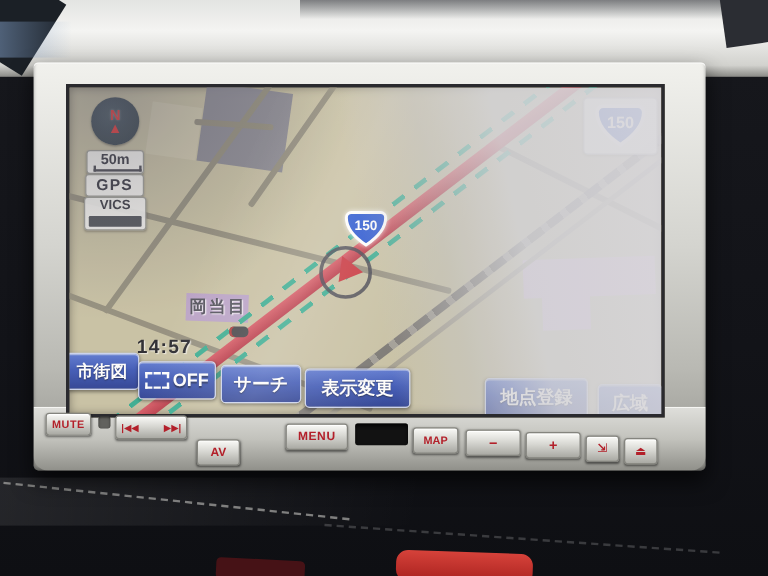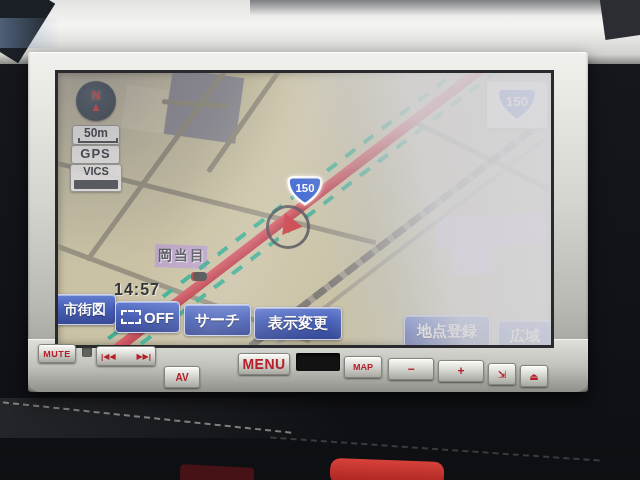--- a/index.html
+++ b/index.html
@@ -80,21 +80,21 @@
   .b-disp{left:196px;top:234px;width:86px;height:31px;font-size:15px;}
   .b-reg{left:346px;top:242px;width:84px;height:31px;font-size:15px;}
   .b-wide{left:440px;top:247px;width:52px;height:31px;font-size:15px;}
 
   
   .hbtn{position:absolute;background:linear-gradient(180deg,#fafaf7 0%,#d8d8d3 45%,#a9a9a3 100%);border:1px solid #84847e;border-radius:3px;color:#b3202a;font-weight:bold;display:flex;align-items:center;justify-content:center;box-shadow:0 1px 2px rgba(0,0,0,.5), inset 0 1px 0 rgba(255,255,255,.9);cursor:pointer;}
   .h-mute{left:10px;top:292px;width:36px;height:17px;font-size:9px;letter-spacing:.5px;}
   .sensor{position:absolute;left:54px;top:295px;width:10px;height:10px;background:#62625e;border-radius:2px;box-shadow:inset 0 1px 2px rgba(0,0,0,.6);}
   .h-seek{left:68px;top:294px;width:60px;height:20px;font-size:8px;justify-content:space-between;padding:0 4px;box-sizing:border-box;}
   .h-av{left:136px;top:298px;width:34px;height:20px;font-size:10px;margin-top:16px;}
-  .h-menu{left:210px;top:301px;width:50px;height:20px;font-size:14px;letter-spacing:.5px;}
+  .h-menu{left:210px;top:301px;width:50px;height:20px;font-size:10px;letter-spacing:.5px;}
   .slot{position:absolute;left:268px;top:301px;width:44px;height:18px;background:#121212;border-radius:2px;box-shadow:inset 0 2px 3px rgba(0,0,0,.8);}
   .h-map{left:316px;top:304px;width:36px;height:20px;font-size:9px;}
   .h-vdown{left:360px;top:306px;width:44px;height:20px;font-size:12px;}
   .h-vup{left:410px;top:308px;width:44px;height:20px;font-size:12px;}
   .h-tilt{left:460px;top:311px;width:26px;height:20px;font-size:10px;}
   .h-eject{left:492px;top:313px;width:26px;height:20px;font-size:10px;}
 </style>
 </head>
 <body>
 

